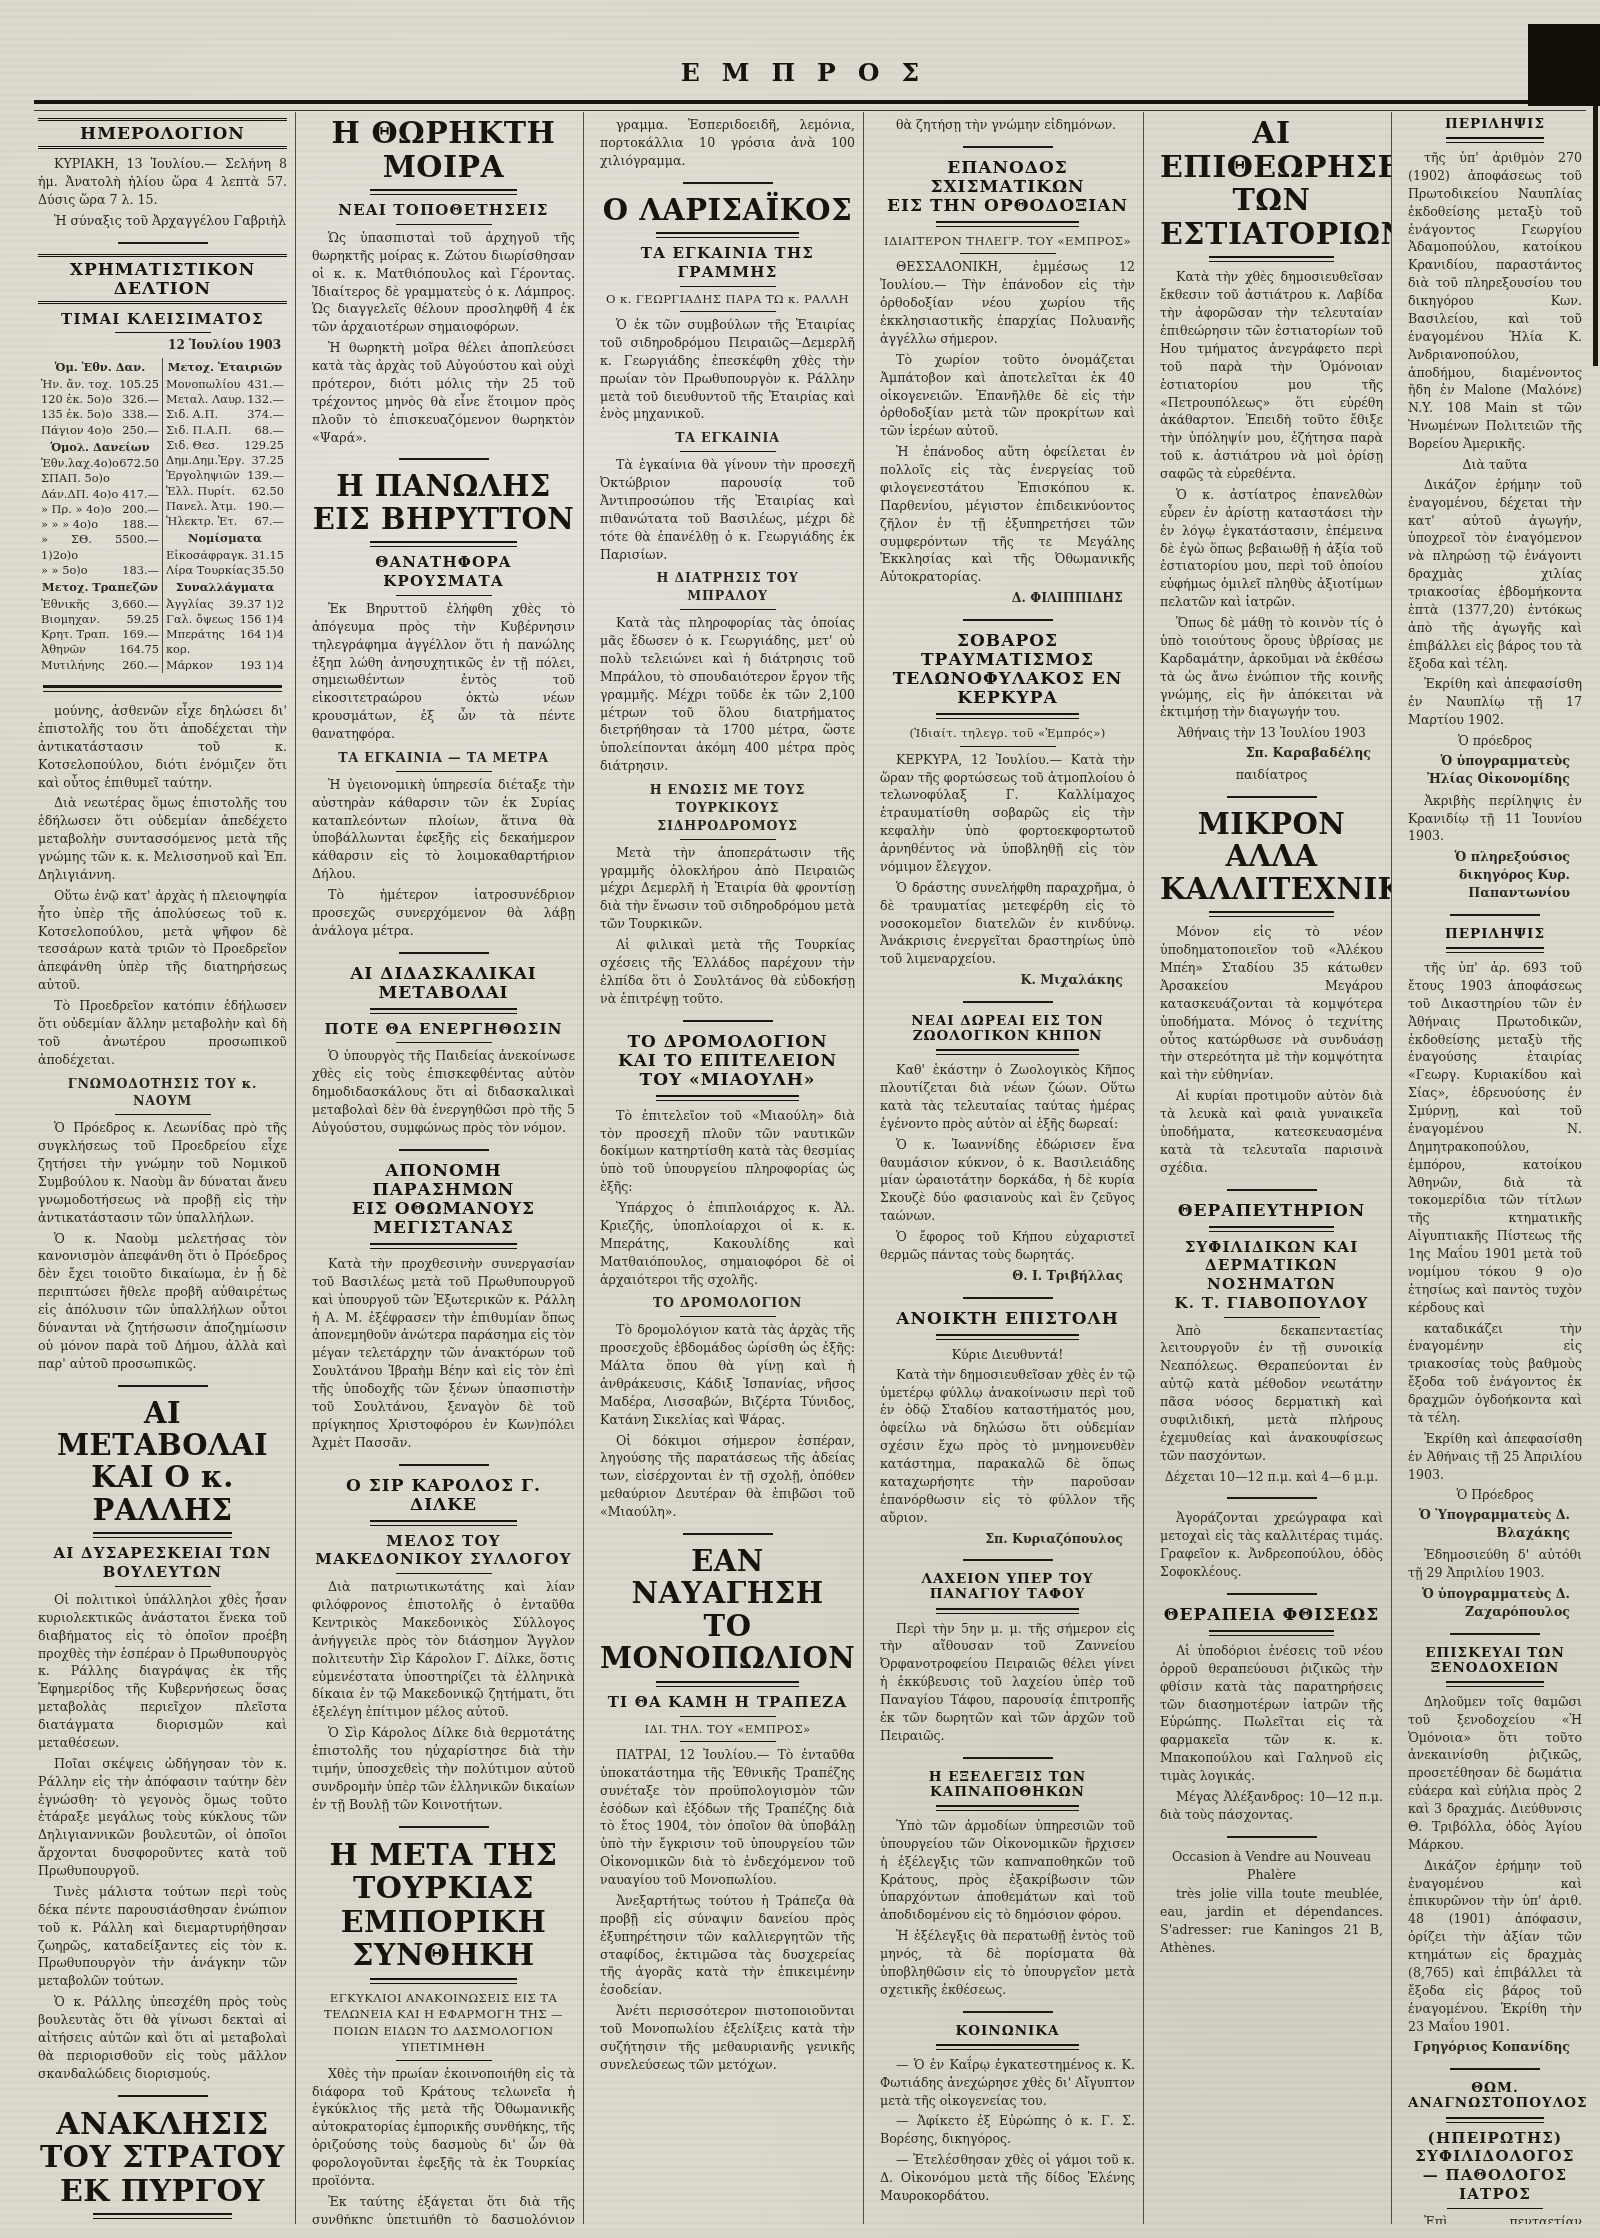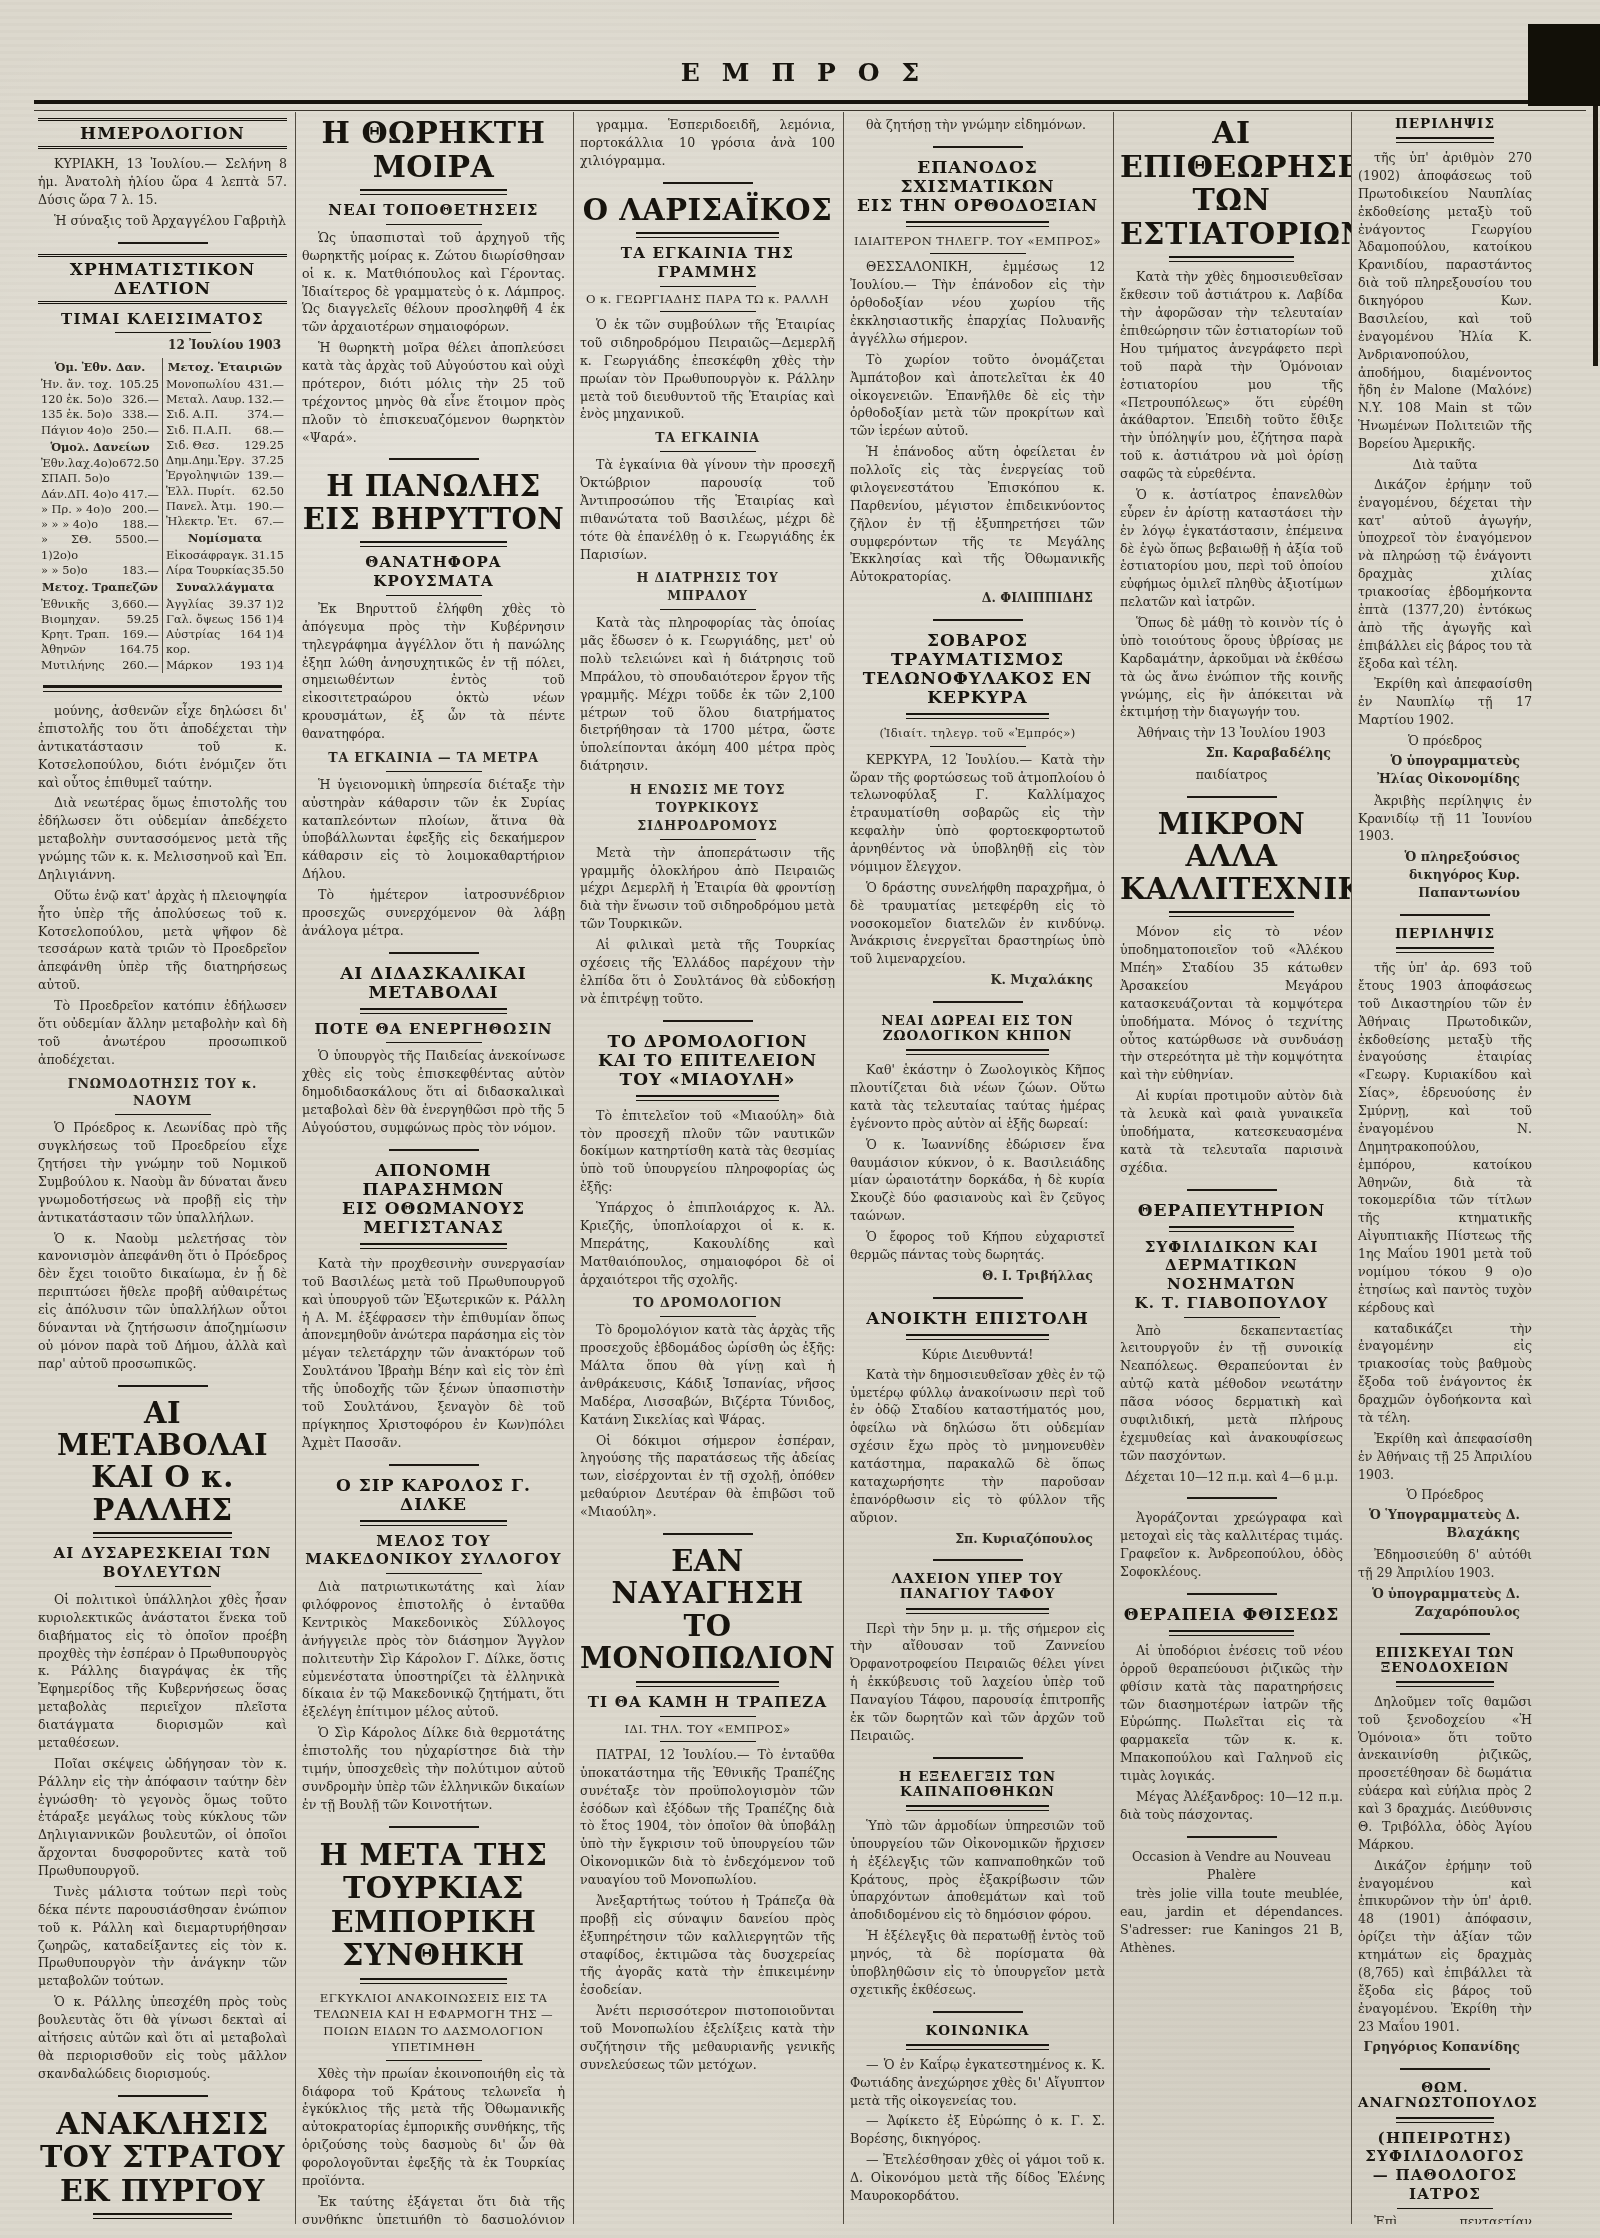--- a/index.html
+++ b/index.html
@@ -9,21 +9,21 @@
       radial-gradient(900px 1200px at 80% 80%, rgba(90,80,60,.10), transparent 65%),
       repeating-linear-gradient(0deg, rgba(60,50,35,.022) 0 3px, transparent 3px 7px),
       #dcd8cd;
     font-family:"DejaVu Serif","Liberation Serif",serif;color:#2c2820;}
   .masthead{position:absolute;top:58px;left:0;width:100%;text-align:center;
     font-size:25px;font-weight:bold;letter-spacing:22px;color:#17140e;text-indent:22px;}
   .top-rule{position:absolute;top:100px;left:34px;right:14px;height:6px;
     border-top:4px solid #17140e;border-bottom:1px solid #3a352c;}
   .artifact-corner{position:absolute;top:24px;right:0;width:72px;height:82px;background:#121008;}
   .artifact-edge{position:absolute;top:106px;right:2px;width:5px;height:260px;background:#1c1810;}
-  .cols{position:absolute;top:112px;left:34px;right:20px;bottom:14px;display:flex;gap:2px;}
+  .cols{position:absolute;top:112px;left:34px;right:20px;bottom:14px;display:flex;gap:12px;}
   .col{flex:0 0 auto;box-sizing:border-box;padding:4px 8px 0 4px;border-right:1px solid #514b40;overflow:hidden;}
   .col:last-child{border-right:none;}
   .c0{width:262px}.c1{width:276px}.c2{width:268px}.c3{width:268px}.c4{width:236px;font-size:12px}
   .c5{width:186px;font-size:10.9px}
   .col{font-size:12.6px;line-height:1.42;text-align:justify;}
   p.para{margin:0 0 3px 0;text-indent:16px;}
   .hl{font-weight:bold;text-align:center;color:#17140e;line-height:1.12;letter-spacing:.5px;text-indent:0;}
   .hl.xl{font-size:29px;}
   .hl.lg{font-size:30px;}
   .hl.md{font-size:17px;letter-spacing:1px;}
@@ -195,21 +195,21 @@
               <div class="mhead">Συναλλάγματα</div>
               <div class="mrow">
                 <span class="l">Ἀγγλίας</span>
                 <span class="v">39.37 1)2</span>
               </div>
               <div class="mrow">
                 <span class="l">Γαλ. ὄψεως</span>
                 <span class="v">156 1)4</span>
               </div>
               <div class="mrow">
-                <span class="l">Αὐστρίας κορ.</span>
+                <span class="l">Μπεράτης κορ.</span>
                 <span class="v">164 1)4</span>
               </div>
               <div class="mrow">
                 <span class="l">Μάρκον</span>
                 <span class="v">193 1)4</span>
               </div>
             </div>
           </div>
         </section>
         <div class="divider w"></div>

